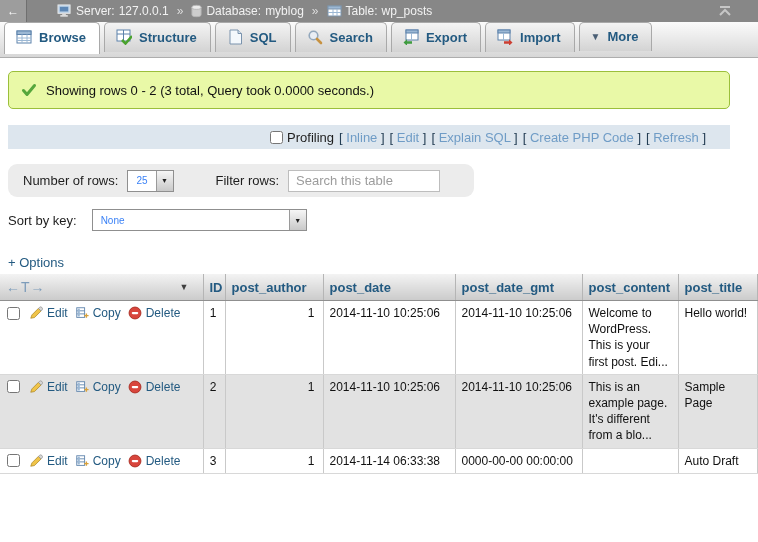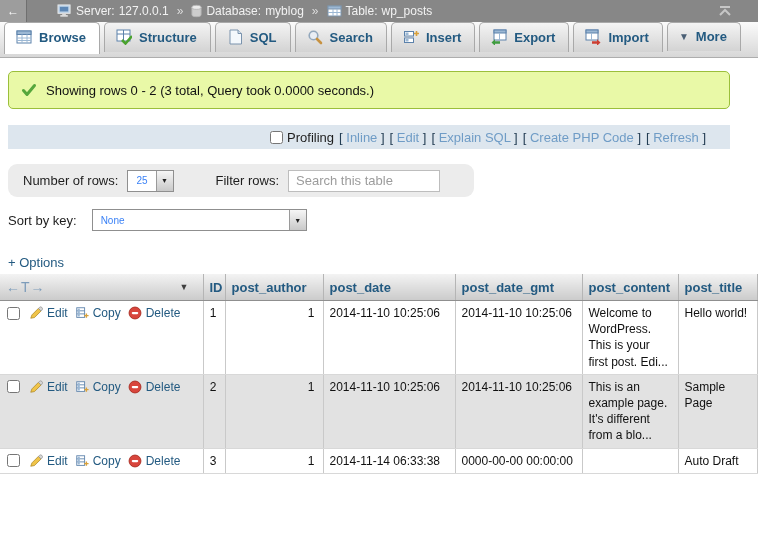--- a/index.html
+++ b/index.html
@@ -166,30 +166,20 @@
   </div>
   <div class="tab">
     <svg width="16" height="16" viewBox="0 0 16 16">
       <circle cx="6.5" cy="6.5" r="4.3" fill="#e9eef5" stroke="#93a8bd" stroke-width="1.6"></circle>
       <line x1="10" y1="10" x2="14" y2="14" stroke="#c79241" stroke-width="2.6" stroke-linecap="round"></line>
     </svg>
     <span>Search</span>
   </div>
   <div class="tab">
     <svg width="16" height="16" viewBox="0 0 16 16">
-      <rect x="1.5" y="2.5" width="9" height="4.5" fill="#fff" stroke="#5c82ab"></rect>
-      <rect x="1.5" y="9" width="9" height="4.5" fill="#fff" stroke="#5c82ab"></rect>
-      <rect x="2.5" y="3.5" width="3" height="2.5" fill="#9cb8d4"></rect>
-      <rect x="2.5" y="10" width="3" height="2.5" fill="#9cb8d4"></rect>
-      <path d="M13.5 2 v5 M11 4.5 h5" stroke="#d9a13a" stroke-width="1.6"></path>
-    </svg>
-    <span>Insert</span>
-  </div>
-  <div class="tab">
-    <svg width="16" height="16" viewBox="0 0 16 16">
       <rect x="3" y="1" width="12" height="10" fill="#fff" stroke="#5c82ab"></rect>
       <rect x="3" y="1" width="12" height="3" fill="#9cb8d4" stroke="#5c82ab"></rect>
       <line x1="8.5" y1="4" x2="8.5" y2="11" stroke="#9cb8d4"></line>
       <path d="M9 12.2 h-5 v-2 l-3.5 3.3 3.5 3.3 v-2 h5 z" fill="#3f9c3f"></path>
     </svg>
     <span>Export</span>
   </div>
   <div class="tab">
     <svg width="16" height="16" viewBox="0 0 16 16">
       <rect x="1" y="1" width="12" height="10" fill="#fff" stroke="#5c82ab"></rect>

